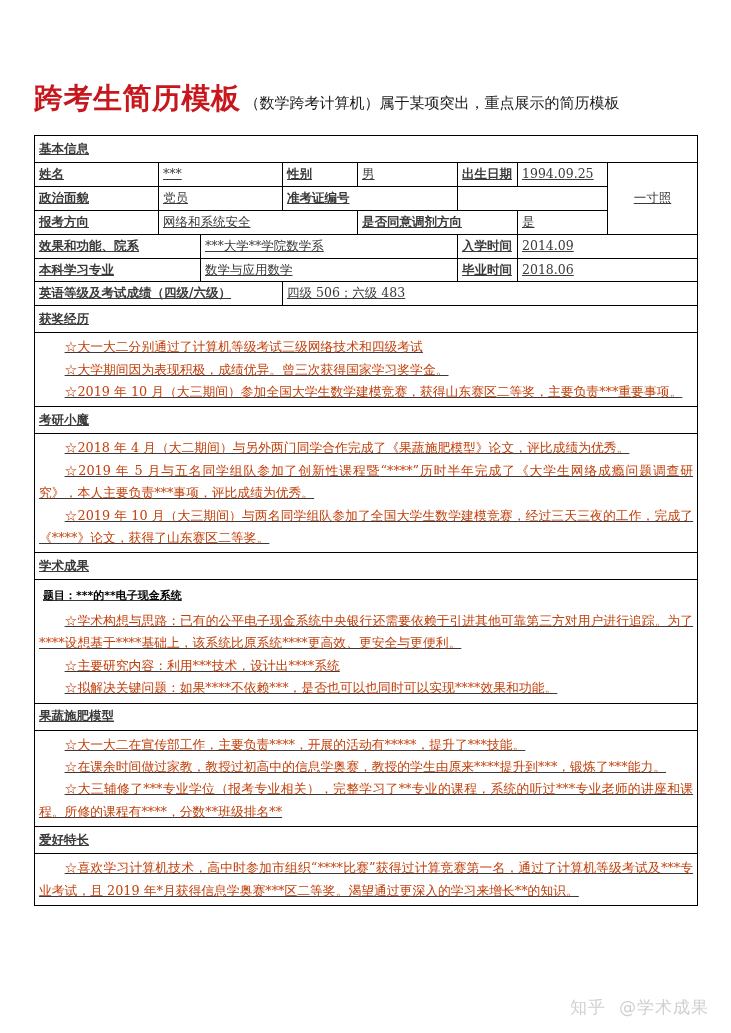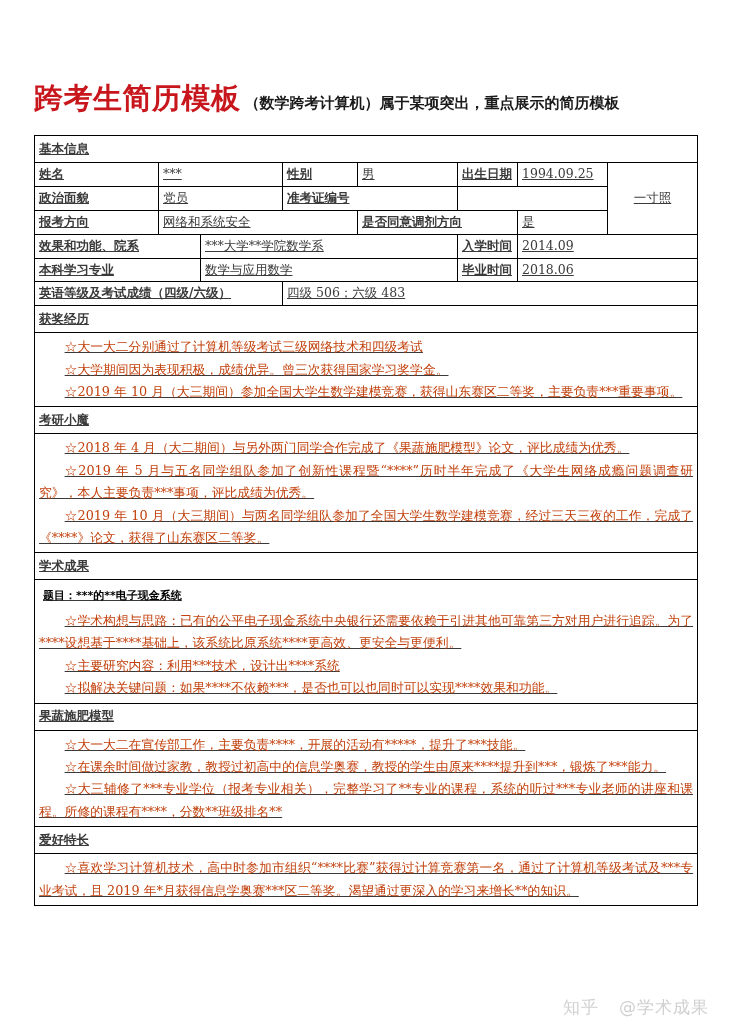--- a/index.html
+++ b/index.html
@@ -41,21 +41,20 @@
     line-height: 1;
     white-space: nowrap;
     text-align: center;
   }
   .title-sub {
     color: #1a1a1a;
     font-size: 15px;
     margin-left: 4px;
     white-space: nowrap;
     font-family: "DejaVu Serif", "Liberation Serif", serif;
-    font-weight: bold;
   }
 
   
   .resume-table {
     position: absolute;
     left: 34px;
     top: 135px;
     width: 663px;
     border-collapse: collapse;
     table-layout: fixed;
@@ -124,21 +123,21 @@
   .watermark {
     position: absolute;
     right: 22px;
     bottom: 14px;
     color: #d0d0d0;
     font-size: 17px;
     font-family: "DejaVu Sans", "Liberation Sans", sans-serif;
     letter-spacing: 1px;
     display: flex;
     align-items: center;
-    gap: 20px;
+    gap: 13px;
     white-space: nowrap;
   }
 </style>
 </head>
 <body>
 
 <div class="page">
 
   <div class="title-row">
     <span class="title-main">跨考生简历模板</span>

